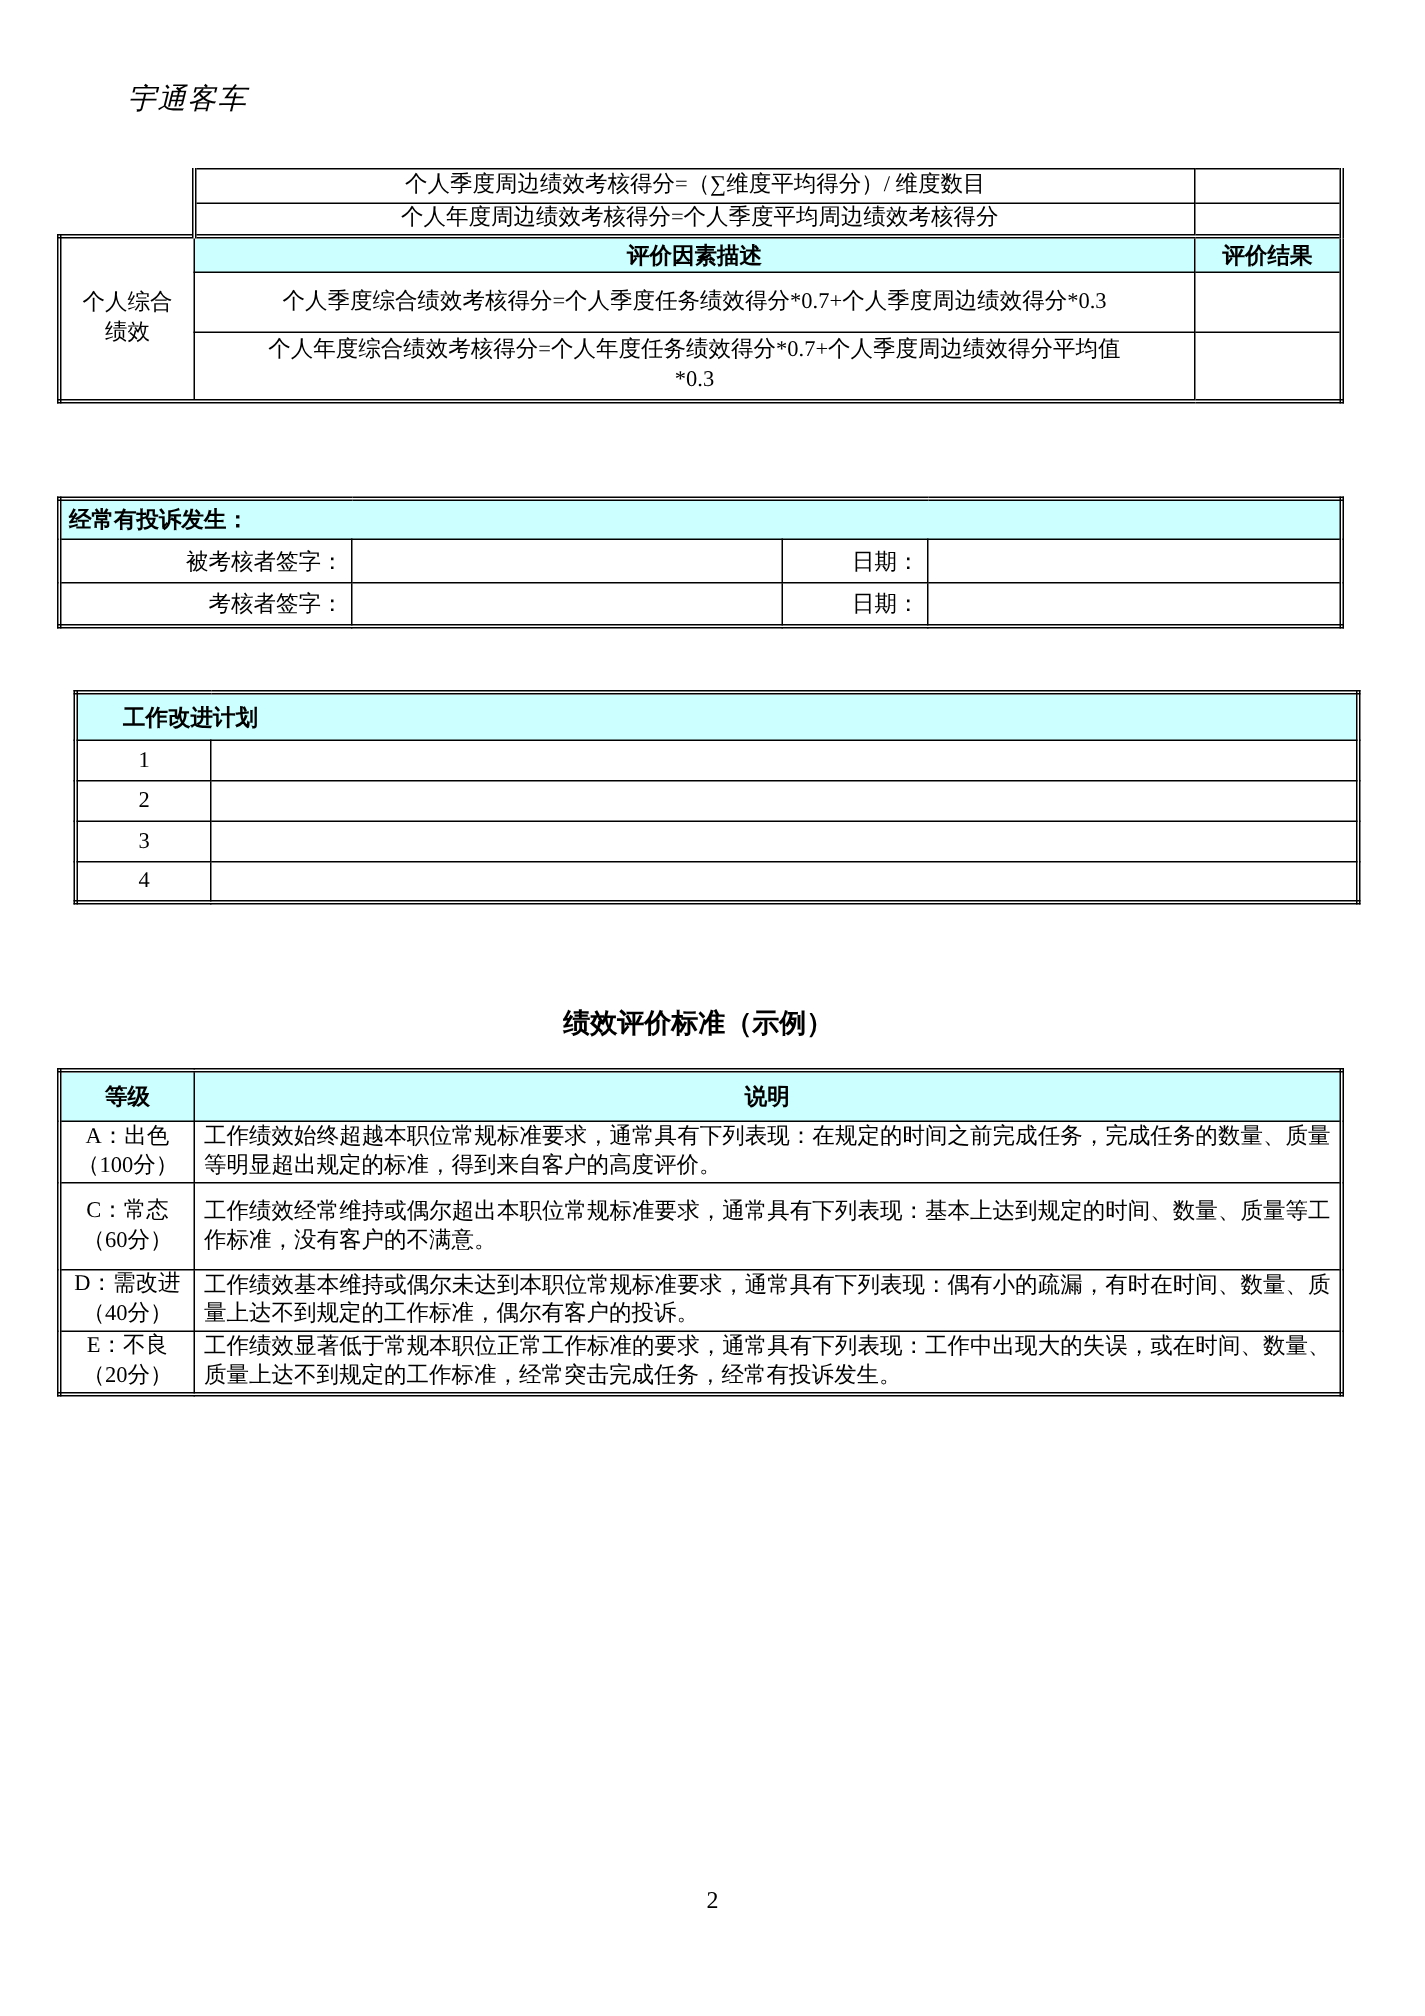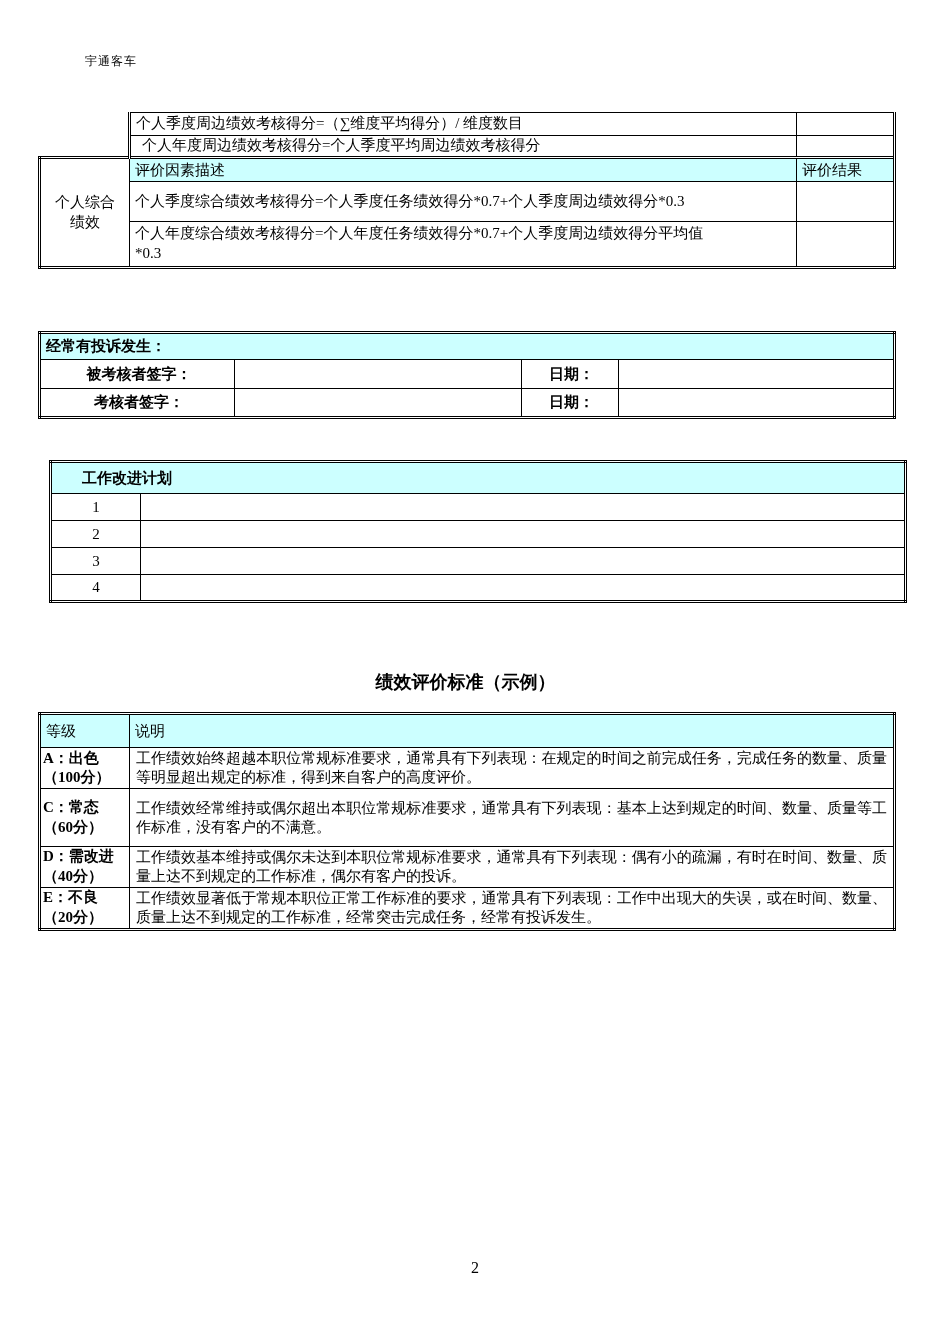--- a/index.html
+++ b/index.html
@@ -1,48 +1,48 @@
 <!DOCTYPE html>
 <html><head>
 <meta charset="utf-8">
 <style>
   html,body { margin:0; padding:0; background:#fff; }
   .page {
     position:relative; width:950px; height:1344px; background:#ffffff;
     font-family:"Liberation Serif","DejaVu Serif",serif; color:#000;
   }
-  .doc-header { position:absolute; left:85px; top:53px; font-size:12px; letter-spacing:1px; }
+  .doc-header { position:absolute; left:85px; top:53px; font-size:19px; letter-spacing:1px;font-style:italic; }
 
   table.tbl { position:absolute; border-collapse:collapse; table-layout:fixed; }
   table.tbl td {
     border:1px solid #000; font-size:15px; vertical-align:middle;
     padding:0 5px; overflow:hidden;
   }
   
   table.outer { border:3px double #000; }
 
   .cyan { background:#CCFFFF; }
-  .hdr  { font-weight:normal; text-align:left; }
+  .hdr  { font-weight:bold; text-align:center; }
   .ghost { border:none !important; background:transparent; }
   .bl-d { border-left:3px double #000 !important; }
   .br-d { border-right:3px double #000 !important; }
   .bt-d { border-top:3px double #000 !important; }
   .bb-d { border-bottom:3px double #000 !important; }
 
-  .formula { white-space:pre-line; line-height:1.32; text-align:left; }
+  .formula { white-space:pre-line; line-height:1.32; text-align:center; }
   .indent  { padding-left:11px !important; }
   .section { text-align:center; padding:0 12px !important; line-height:1.3; }
 
-  .lbl { font-weight:bold; text-align:center; padding-left:8px !important; }
+  .lbl { font-weight:normal; text-align:right; padding-left:8px !important; }
   .title-cell { font-weight:bold; text-align:left; }
   .num { text-align:center; font-size:14px; }
 
   .std-title { position:absolute; left:38px; top:670px; width:855px; text-align:center;
                font-size:18px; font-weight:bold; }
-  .grade-cell { text-align:left; font-size:14px; line-height:1.3; padding:0 2px !important;font-weight:bold; }
+  .grade-cell { text-align:center; font-size:14px; line-height:1.3; padding:0 2px !important; }
   .desc-cell  { font-size:13.5px; line-height:1.26; text-align:justify; vertical-align:middle;
                 padding:1px 6px !important; }
 
   .page-num { position:absolute; left:0; top:1259px; width:950px; text-align:center; font-size:16px; }
 </style>
 </head>
 <body>
 
 <div class="page">
 

